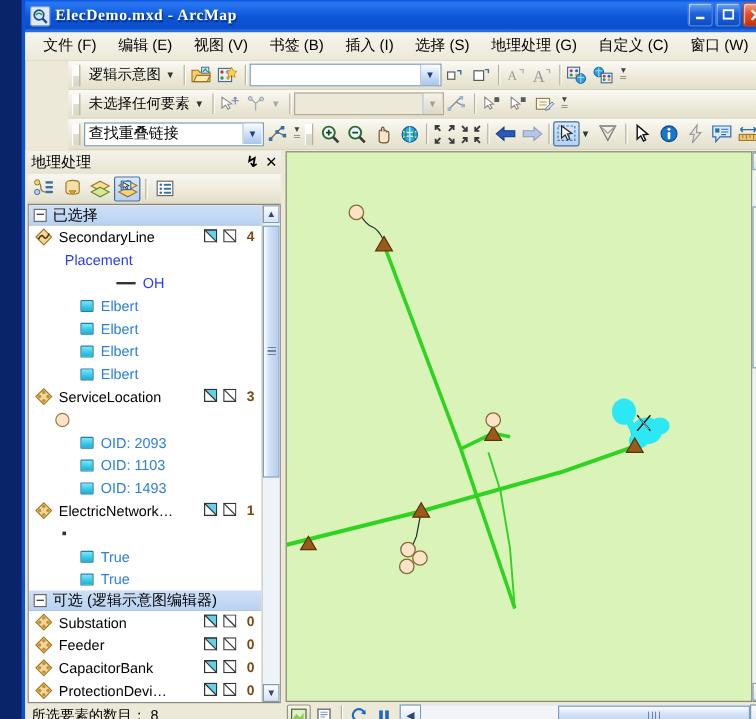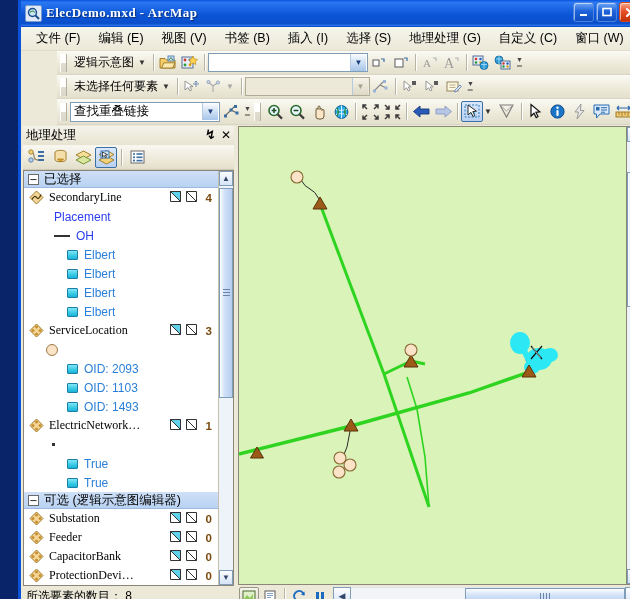--- a/index.html
+++ b/index.html
@@ -124,26 +124,26 @@
     display:flex;align-items:center;height:17px;
     background:linear-gradient(to bottom,#cfe0f7,#b9d2f2);
     font-size:12.5px; padding-left:4px; border-bottom:1px solid #9bb8e0;
   }
   .expander {
     width:11px;height:11px;flex:none;border:1px solid #6a6a6a;background:#fff;
     display:flex;align-items:center;justify-content:center;
     font-size:10px;line-height:9px;color:#000;margin-right:5px;font-family:"DejaVu Sans",sans-serif;
   }
   .layer-row { display:flex;align-items:center;height:19px;padding-left:5px;font-size:12px;}
-  .layer-row .lname { flex:none; white-space:nowrap;font-family:Liberation Serif, serif; }
+  .layer-row .lname { flex:none; white-space:nowrap; }
   .sel-icons { display:flex;align-items:center;gap:5px;margin-left:auto;padding-right:6px;}
   .cnt { font-size:11.5px;color:#7a4a10;font-weight:bold;width:10px;text-align:right;}
   .sub-row { display:flex;align-items:center;height:19px;font-size:12px;color:#2b3df0;}
   .sub-row.lvl1 { padding-left:30px; }
-  .sub-row.lvl2 { padding-left:30px; }
+  .sub-row.lvl2 { padding-left:30px;margin-left:43px; }
   .sub-row.feat { padding-left:43px; color:#2b7fd8; }
   .sym-sq {
     width:11px;height:10px;flex:none;margin-right:6px;border:1px solid #1b7fa8;
     background:linear-gradient(to bottom,#7fe7f7,#37c8e4 60%,#18b3d6);border-radius:1px;
   }
   .sym-line { width:16px;height:0;border-top:2px solid #333;margin-right:6px;flex:none;}
   .sym-circle { width:12px;height:12px;border-radius:50%;border:1px solid #9a7b45;
     background:#fbe3c8; flex:none; margin-left:22px;}
   .sym-dot { width:3px;height:3px;background:#333;margin-left:28px;flex:none;}
   .toc-scroll {

